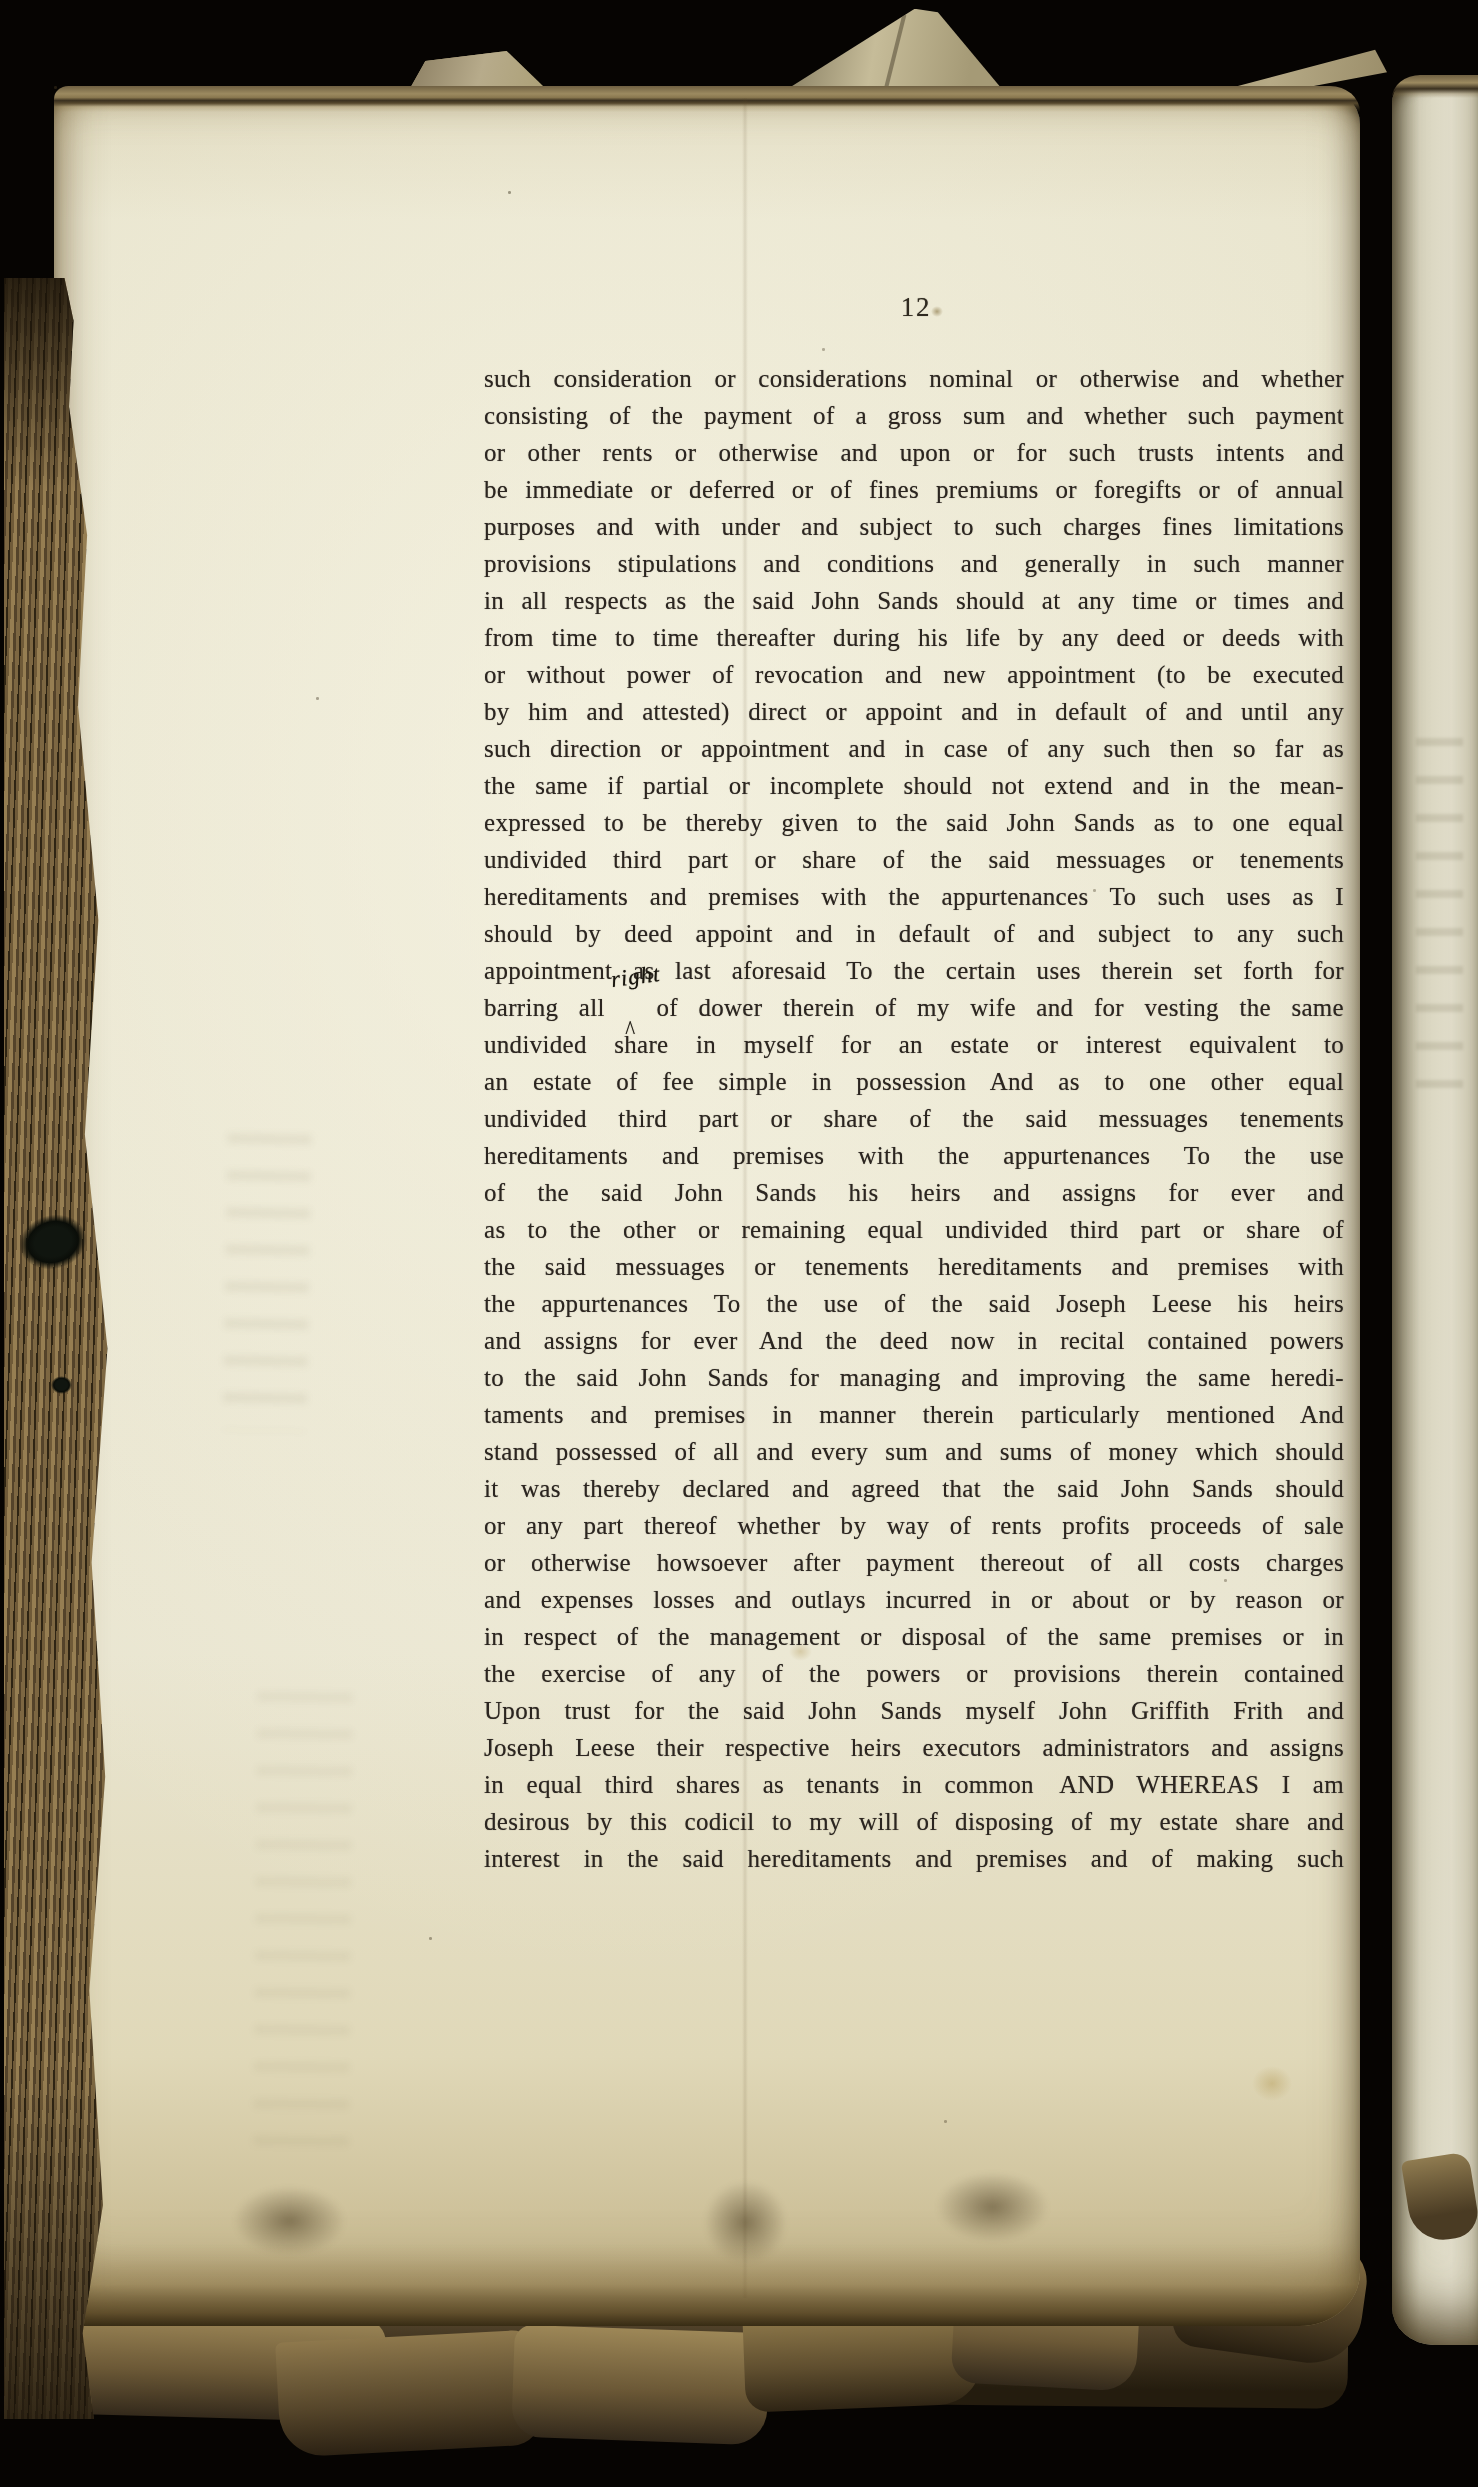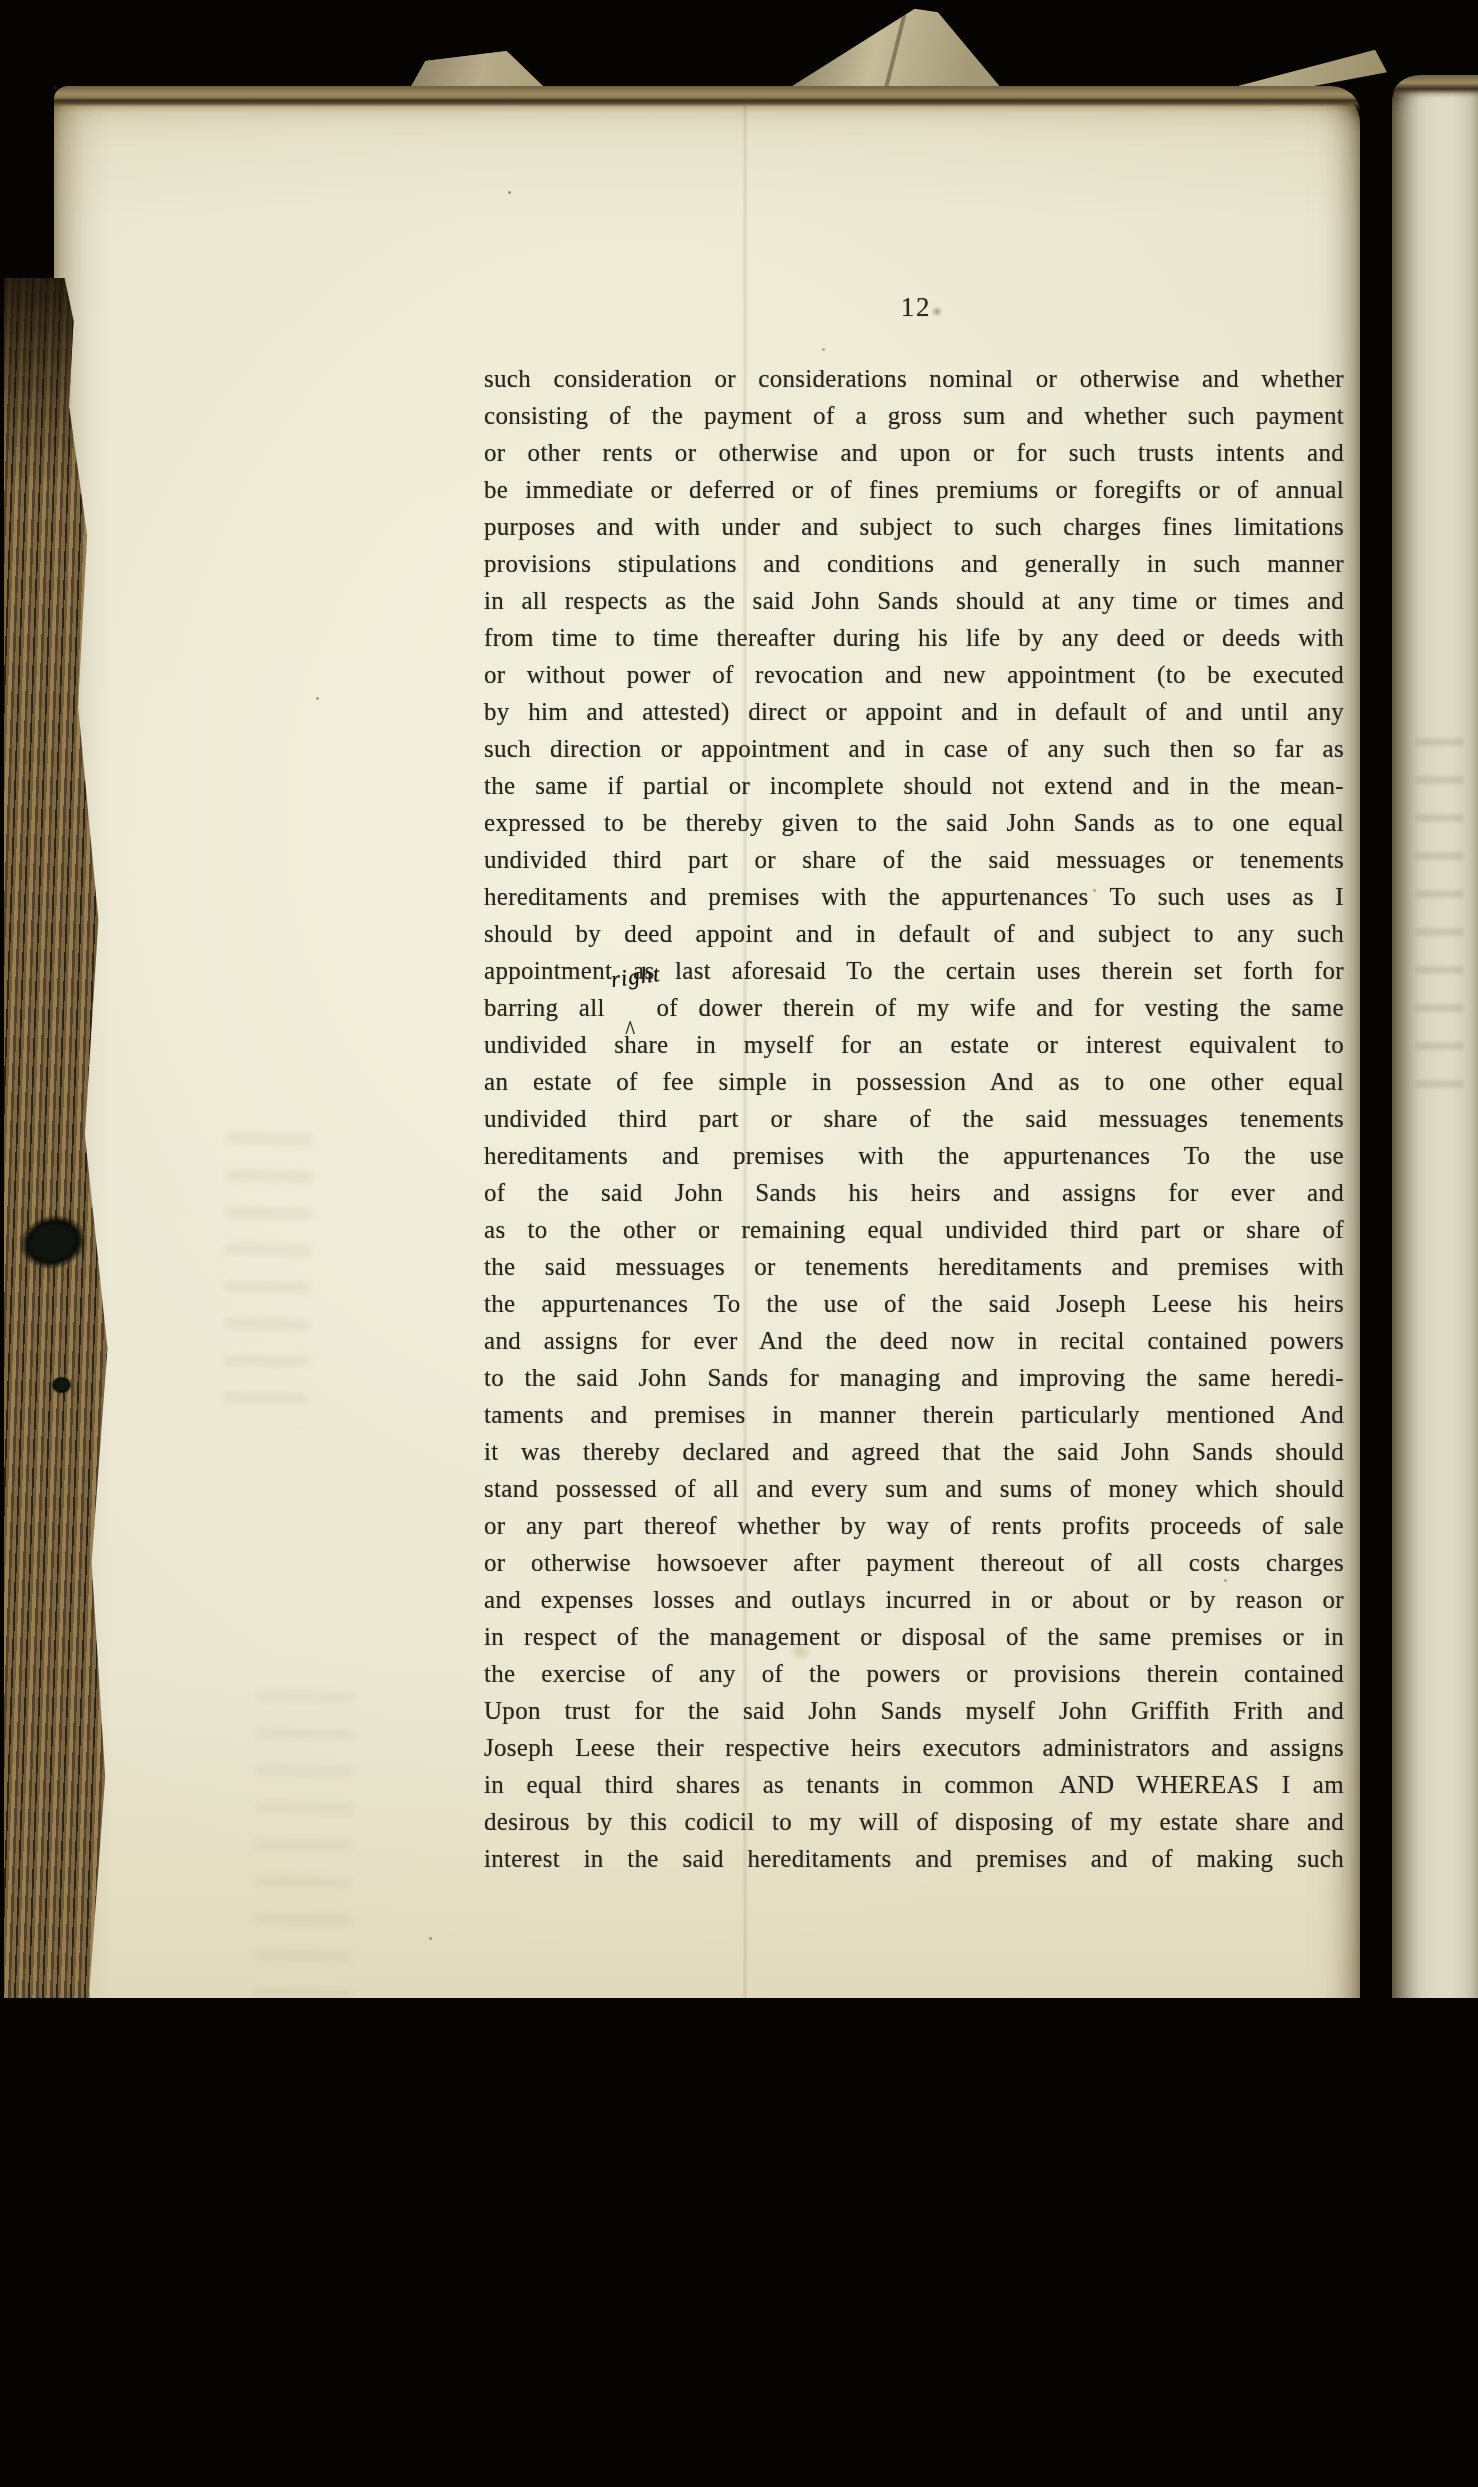--- a/index.html
+++ b/index.html
@@ -1,16 +1,16 @@
 <!DOCTYPE html>
 <html style="font-size:14px"><head>
 <meta charset="utf-8">
 <style>
   html,body{margin:0;padding:0;background:#060402;}
-  .scene{position:relative;width:1479px;height:1998px;background:#060402;overflow:hidden;
+  .scene{position:relative;width:1479px;height:2487px;background:#060402;overflow:hidden;
          font-family:"Liberation Serif","DejaVu Serif",serif;}
 
   
   .frag{position:absolute;}
   .frag-a{left:403px;top:51px;width:140px;height:45px;
     background:linear-gradient(105deg,#877a5e,#b7ab8b 55%,#a1957410);
     background-color:#ada177;
     clip-path:polygon(2% 100%,16% 22%,74% 0,100% 78%,96% 100%);}
   .frag-b{left:732px;top:8.7px;width:290px;height:120px;
     background:linear-gradient(100deg,#6f664c 8%,#c6bc99 48%,#a59a76 80%);
@@ -173,22 +173,22 @@
           <div class="line">an estate of fee simple in possession And as to one other equal</div>
           <div class="line">undivided third part or share of the said messuages tenements</div>
           <div class="line">hereditaments and premises with the appurtenances To the use</div>
           <div class="line">of the said John Sands his heirs and assigns for ever and</div>
           <div class="line">as to the other or remaining equal undivided third part or share of</div>
           <div class="line">the said messuages or tenements hereditaments and premises with</div>
           <div class="line">the appurtenances To the use of the said Joseph Leese his heirs</div>
           <div class="line">and assigns for ever And the deed now in recital contained powers</div>
           <div class="line">to the said John Sands for managing and improving the same heredi-</div>
           <div class="line">taments and premises in manner therein particularly mentioned And</div>
+          <div class="line">stand possessed of all and every sum and sums of money which should</div>
           <div class="line">it was thereby declared and agreed that the said John Sands should</div>
-          <div class="line">stand possessed of all and every sum and sums of money which should</div>
           <div class="line">or any part thereof whether by way of rents profits proceeds of sale</div>
           <div class="line">or otherwise howsoever after payment thereout of all costs charges</div>
           <div class="line">and expenses losses and outlays incurred in or about or by reason or</div>
           <div class="line">in respect of the management or disposal of the same premises or in</div>
           <div class="line">the exercise of any of the powers or provisions therein contained</div>
           <div class="line">Upon trust for the said John Sands myself John Griffith Frith and</div>
           <div class="line">Joseph Leese their respective heirs executors administrators and assigns</div>
           <div class="line">in equal third shares as tenants in common AND WHEREAS I am</div>
           <div class="line">desirous by this codicil to my will of disposing of my estate share and</div>
           <div class="line">interest in the said hereditaments and premises and of making such</div>

